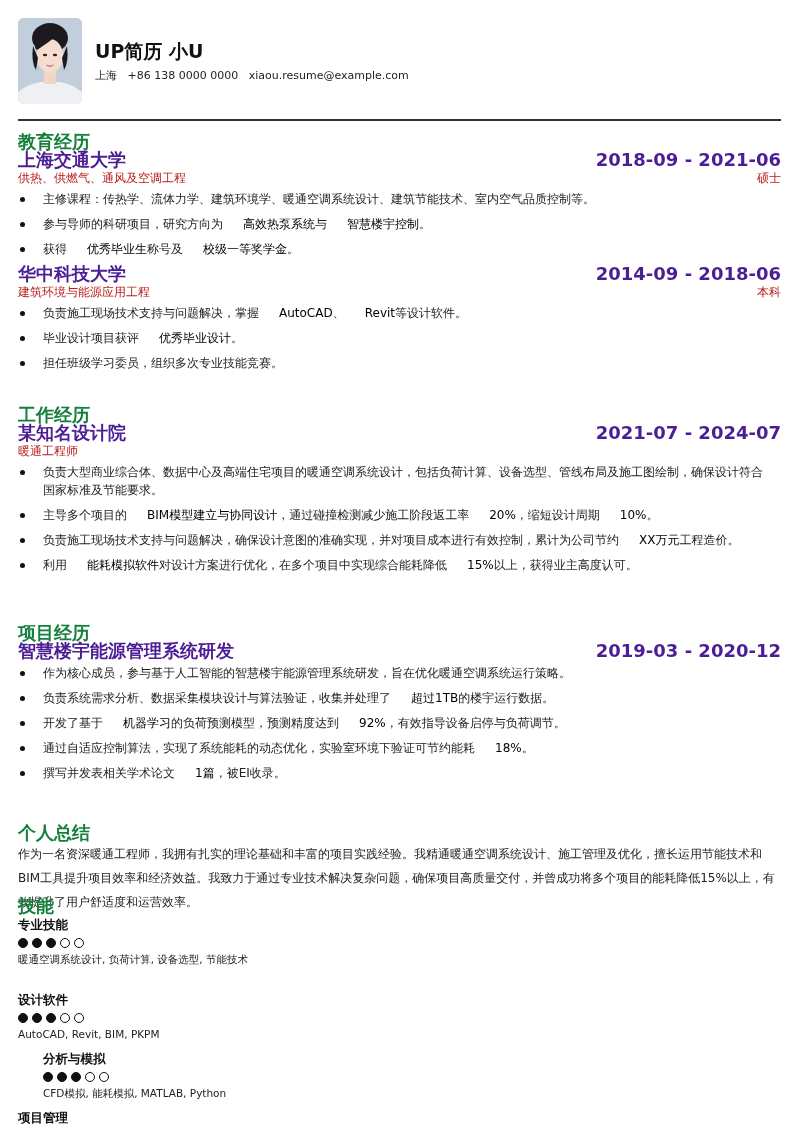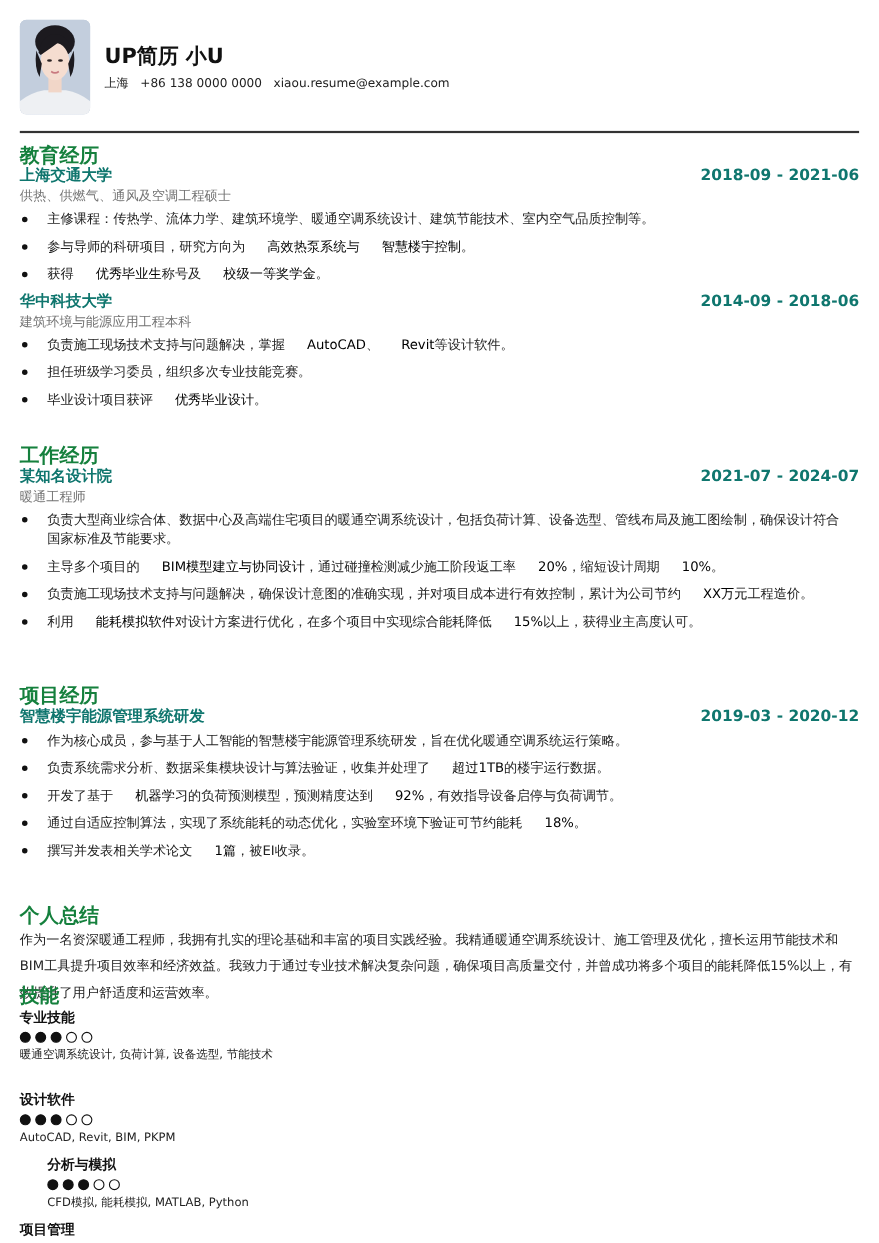--- a/index.html
+++ b/index.html
@@ -34,25 +34,25 @@
     .header-rule {
       position: absolute; left: 0; top: 119px; width: 763px; height: 1.5px; background: #333;
     }
 
     
     .section-title {
       font-size: 18px; font-weight: bold; color: #15803d; line-height: 18px;
     }
     .entry-head {
       display: flex; justify-content: space-between; align-items: baseline;
-      font-weight: bold; font-size: 14px; line-height: 18px; color: #0f766e;
+      font-weight: bold; font-size: 18px; line-height: 18px; color: #4c1d95;
     }
     .entry-sub {
-      display: flex; justify-content: flex-start; align-items: baseline;
-      font-size: 12px; line-height: 18px; color: #737373;
+      display: flex; justify-content: space-between; align-items: baseline;
+      font-size: 12px; line-height: 18px; color: #b91c1c;
     }
     ul.bullets { list-style: none; margin-top: 3px; }
     ul.bullets li {
       position: relative; padding-left: 25px; font-size: 12px; line-height: 18px;
       color: #222; margin-bottom: 7px; width: 755px;
     }
     ul.bullets li::before {
       content: ""; position: absolute; left: 2px; top: 7px; width: 5px; height: 5px;
       border-radius: 50%; background: #111;
     }
@@ -122,22 +122,22 @@
       <div class="entry-head">
         <span>华中科技大学</span>
         <span>2014-09 - 2018-06</span>
       </div>
       <div class="entry-sub">
         <span>建筑环境与能源应用工程</span>
         <span>本科</span>
       </div>
       <ul class="bullets">
           <li><span>负责施工现场技术支持与问题解决，掌握</span><b>AutoCAD</b><span>、</span><b>Revit</b><span>等设计软件。</span></li>
+          <li><span>毕业设计项目获评</span><b>优秀毕业设计</b><span>。</span></li>
           <li><span>担任班级学习委员，组织多次专业技能竞赛。</span></li>
-          <li><span>毕业设计项目获评</span><b>优秀毕业设计</b><span>。</span></li>
         </ul>
     </div>
   </div>
 
   <div style="position:absolute; top:406px; width:763px;">
     <div class="section-title">工作经历</div>
     <div>
       <div class="entry-head">
         <span>某知名设计院</span>
         <span>2021-07 - 2024-07</span>

